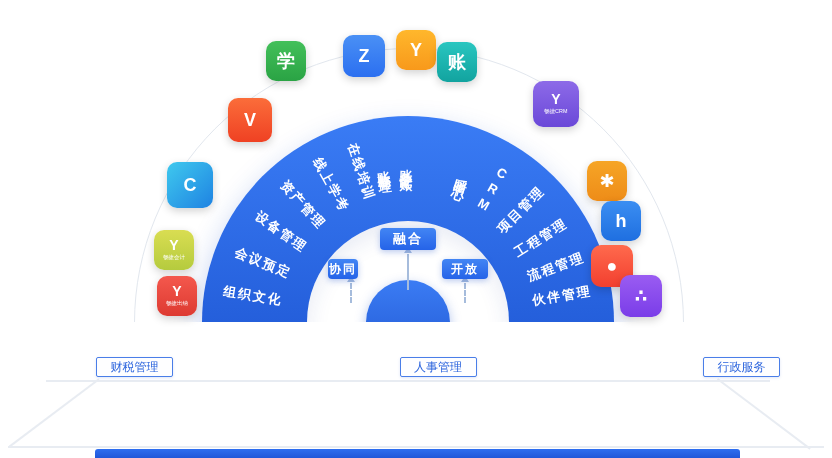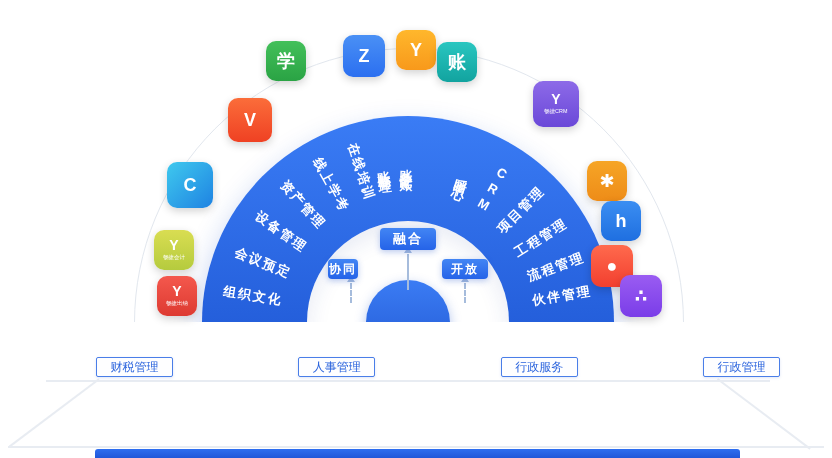--- a/index.html
+++ b/index.html
@@ -145,21 +145,20 @@
     </div>
   <div class="app ic-violet" style="left:620px;top:275px;width:42px;height:42px;">
     <span class="g">∴</span>
     </div>
 
 
   <div class="cats">
     <div class="cat">财税管理</div>
     <div class="cat">人事管理</div>
     <div class="cat">行政服务</div>
-    <div class="cat">行政管理</div>
   </div>
 
   <div class="fl" style="left:46px;top:380px;width:724px;height:1.5px;"></div>
   <div class="fl" style="left:-2px;top:412px;width:112px;height:1.5px;transform:rotate(-37deg);"></div>
   <div class="fl" style="left:706px;top:413px;width:116px;height:1.5px;transform:rotate(37deg);"></div>
   <div class="fl" style="left:8px;top:446px;width:816px;height:1.5px;"></div>
 
   <div class="strip"></div>
 
 </div>

